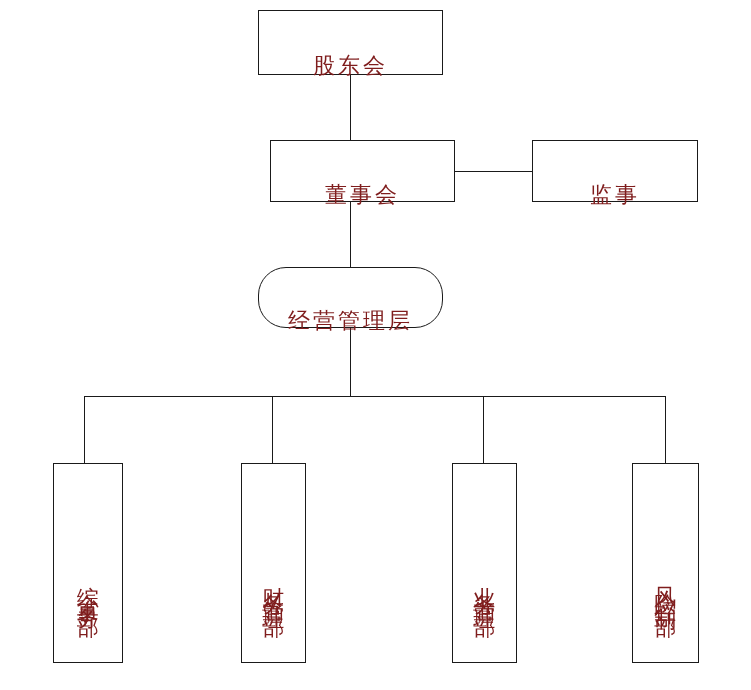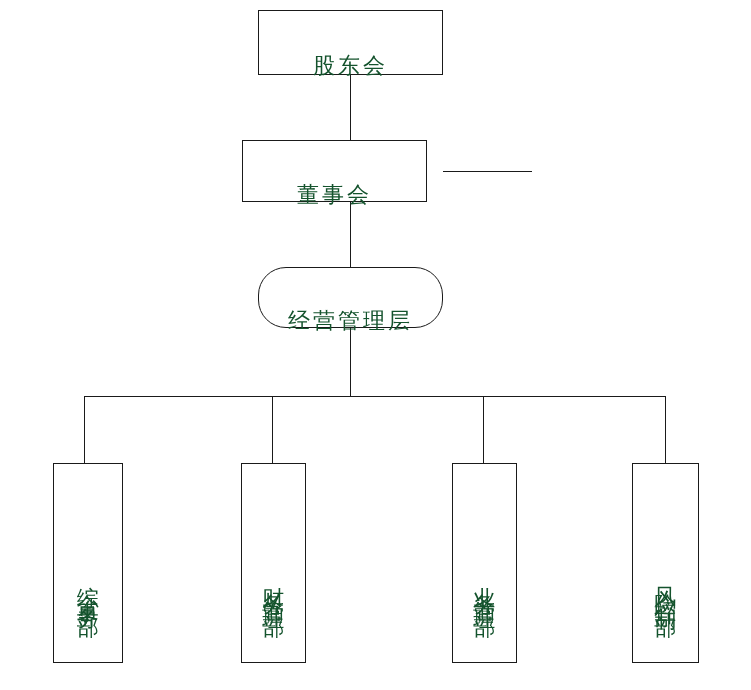--- a/index.html
+++ b/index.html
@@ -28,21 +28,21 @@
     display: flex;
     align-items: center;
     justify-content: center;
     z-index: 3;
   }
   .node-label {
     font-size: 22px;
     letter-spacing: 3px;
     line-height: 1.15;
     white-space: nowrap;
-    color: #14532d;
+    color: #7f1d1d;
     margin-top: 47px;
   }
   
   .node.vertical .node-label {
     writing-mode: vertical-rl;
     text-orientation: upright;
     letter-spacing: 7px;
     white-space: nowrap;
     font-size: 22px;
   }
@@ -72,24 +72,27 @@
 
   <div class="conn v" style="left:84px; top:396px; height:67px;"></div>
   <div class="conn v" style="left:272px; top:396px; height:67px;"></div>
   <div class="conn v" style="left:483px; top:396px; height:67px;"></div>
   <div class="conn v" style="left:665px; top:396px; height:67px;"></div>
 
   <div class="node" style="left:258px; top:10px; width:185px; height:65px;">
     <span class="node-label">股东会</span>
   </div>
 
-  <div class="node" style="left:242px; top:140px; width:185px; height:62px;">
+  <div class="node" style="left:270px; top:140px; width:185px; height:62px;">
     <span class="node-label">董事会</span>
   </div>
 
+  <div class="node" style="left:532px; top:140px; width:166px; height:62px;">
+    <span class="node-label">监事</span>
+  </div>
 
   <div class="node" style="left:258px; top:267px; width:185px; height:61px;border-radius:28px;">
     <span class="node-label">经营管理层</span>
   </div>
 
   <div class="node vertical" style="left:53px; top:463px; width:70px; height:200px;">
     <span class="node-label">综合事务部</span>
   </div>
 
   <div class="node vertical" style="left:241px; top:463px; width:65px; height:200px;">

